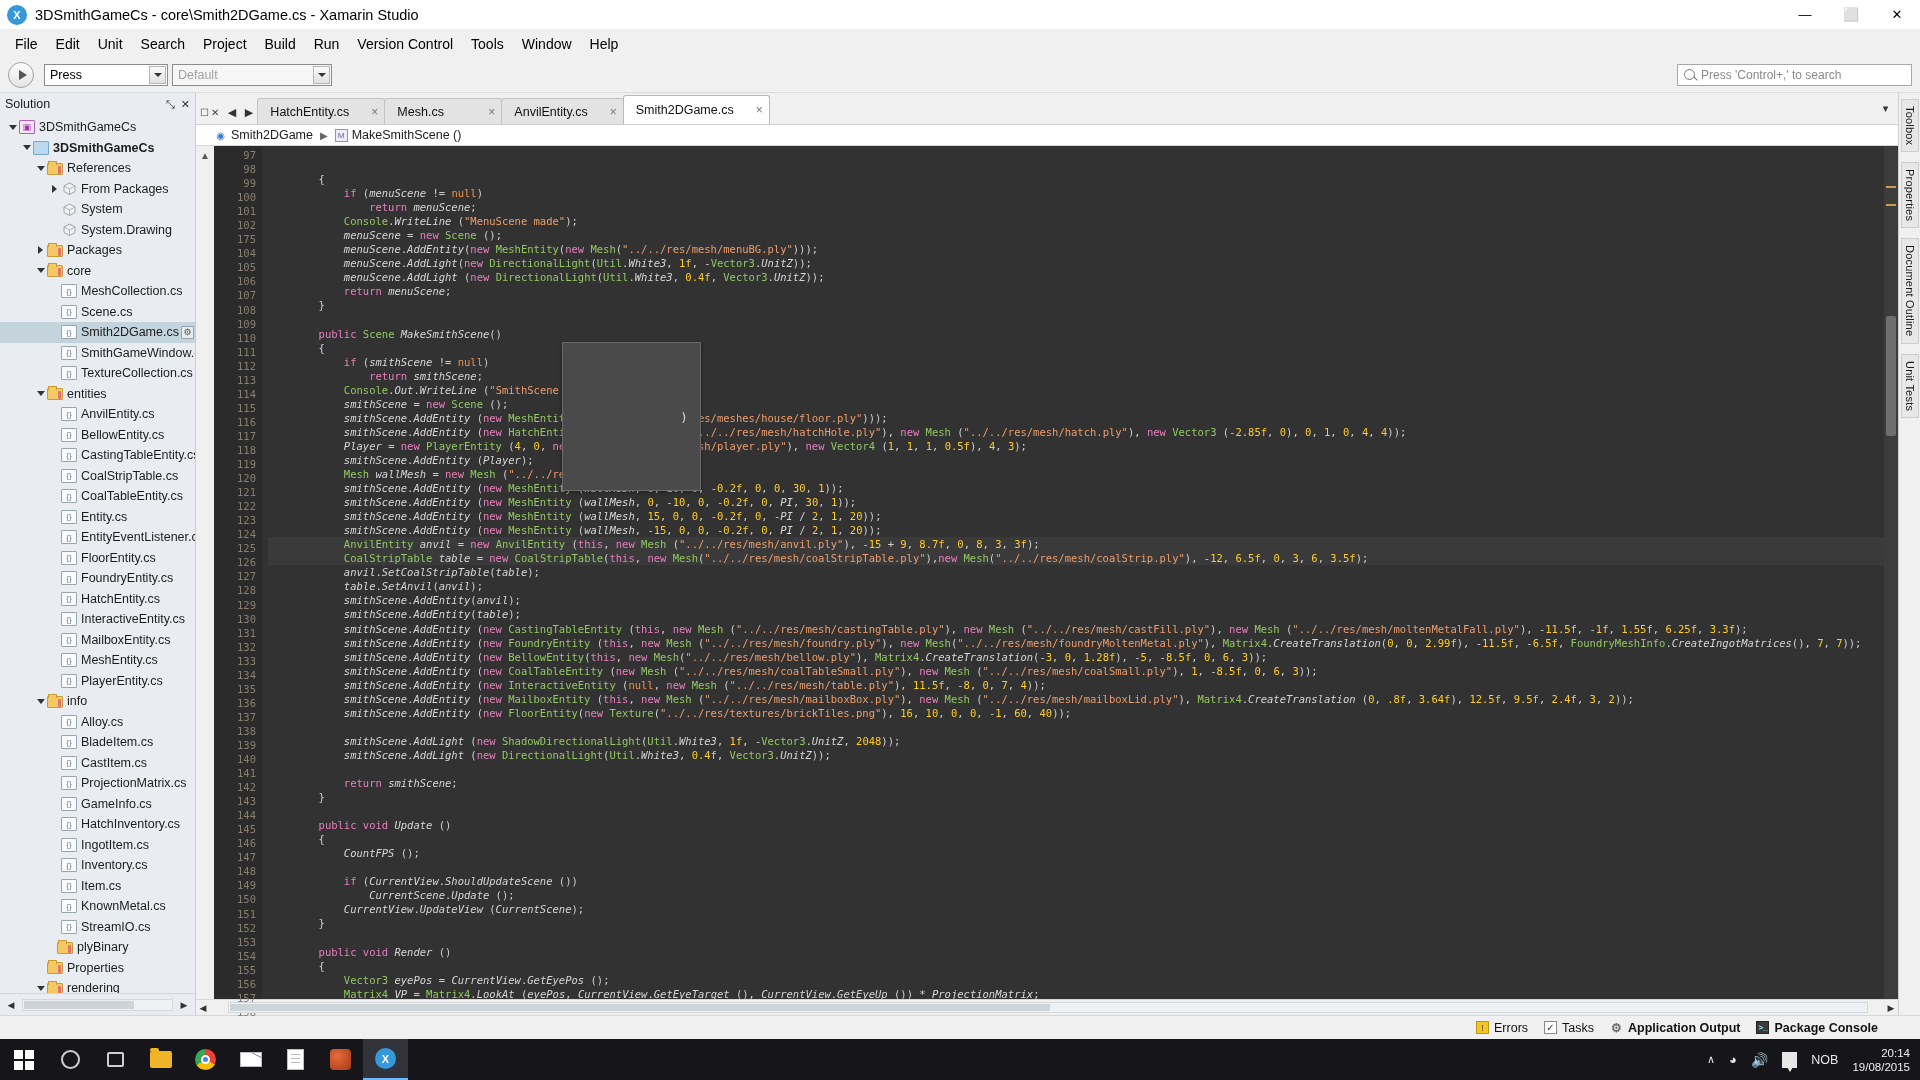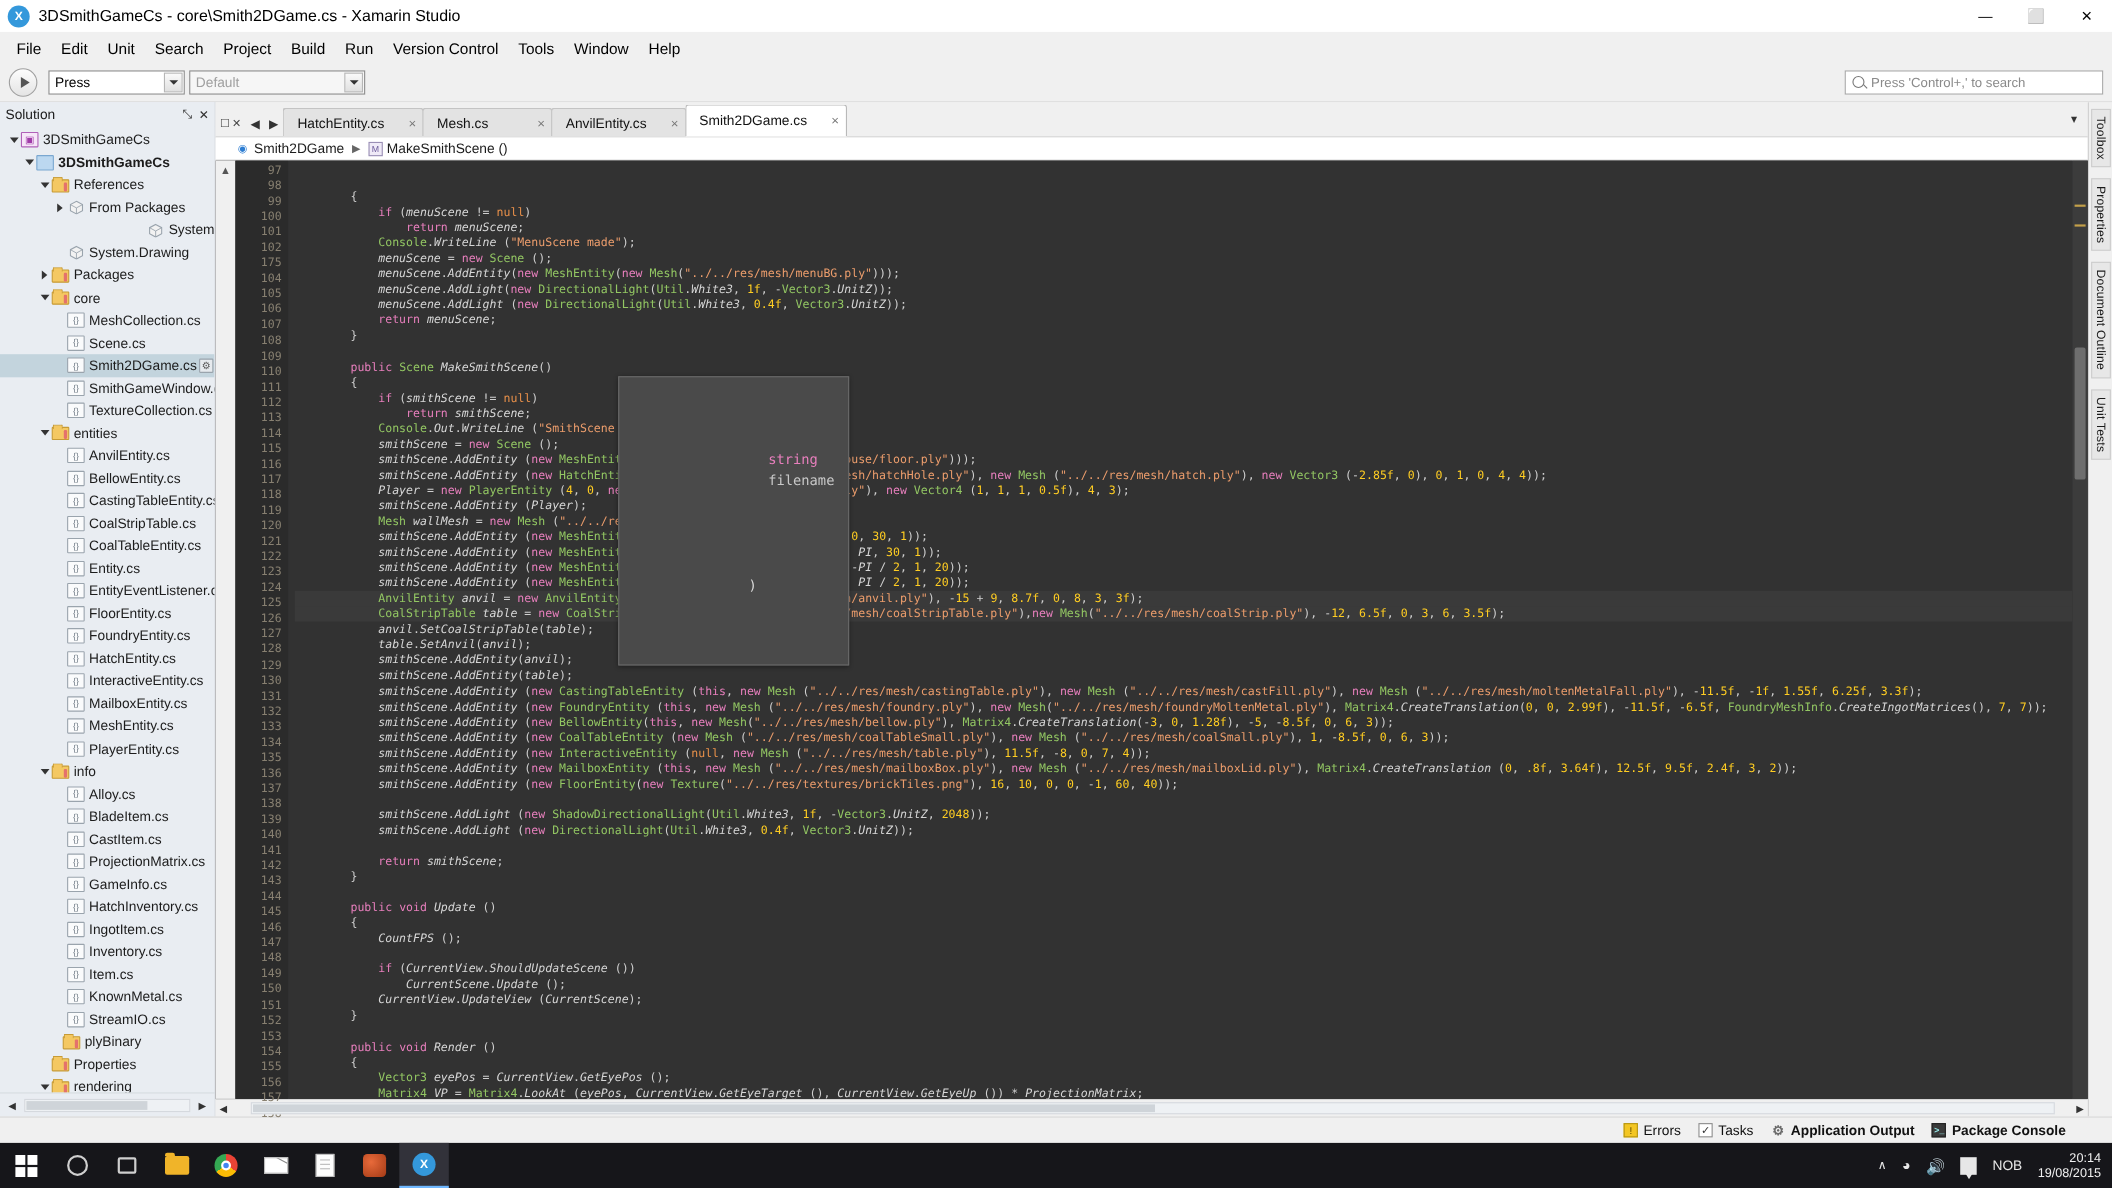--- a/index.html
+++ b/index.html
@@ -537,21 +537,21 @@
             </span>
             <span class="ico asm">
               <svg width="13" height="13" viewBox="0 0 13 13">
                 <polygon points="6.5,1 12,4 12,9.5 6.5,12.5 1,9.5 1,4" fill="#f2f2f2" stroke="#9aa4ad" stroke-width="1"></polygon>
                 <polyline points="1,4 6.5,7 12,4" fill="none" stroke="#9aa4ad" stroke-width="0.8"></polyline>
                 <line x1="6.5" y1="7" x2="6.5" y2="12.5" stroke="#9aa4ad" stroke-width="0.8"></line>
               </svg>
             </span>
             <span class="node-label">From Packages</span>
           </div>
-          <div class="node" style="padding-left: 48px; justify-content: flex-end;">
+          <div class="node" style="padding-left: 48px;">
             <span class="expander "></span>
             <span class="ico asm">
               <svg width="13" height="13" viewBox="0 0 13 13">
                 <polygon points="6.5,1 12,4 12,9.5 6.5,12.5 1,9.5 1,4" fill="#f2f2f2" stroke="#9aa4ad" stroke-width="1"></polygon>
                 <polyline points="1,4 6.5,7 12,4" fill="none" stroke="#9aa4ad" stroke-width="0.8"></polyline>
                 <line x1="6.5" y1="7" x2="6.5" y2="12.5" stroke="#9aa4ad" stroke-width="0.8"></line>
               </svg>
             </span>
             <span class="node-label">System</span>
           </div>
@@ -873,24 +873,20 @@
             <div>152</div>
             <div>153</div>
             <div>154</div>
             <div>155</div>
             <div>156</div>
             <div>157</div>
             <div>158</div>
           </div>
         <div class="codearea" id="codearea">
           <div class="line">        <span class="pun">{</span></div><div class="line">            <span class="kw">if</span> <span class="pun">(</span><span class="id">menuScene</span> <span class="pun">!=</span> <span class="nul">null</span><span class="pun">)</span></div><div class="line">                <span class="kw">return</span> <span class="id">menuScene</span><span class="pun">;</span></div><div class="line">            <span class="typ">Console</span><span class="pun">.</span><span class="mem">WriteLine</span> <span class="pun">(</span><span class="str">"MenuScene made"</span><span class="pun">);</span></div><div class="line">            <span class="id">menuScene</span> <span class="pun">=</span> <span class="kw">new</span> <span class="typ">Scene</span> <span class="pun">();</span></div><div class="line">            <span class="id">menuScene</span><span class="pun">.</span><span class="mem">AddEntity</span><span class="pun">(</span><span class="kw">new</span> <span class="typ">MeshEntity</span><span class="pun">(</span><span class="kw">new</span> <span class="typ">Mesh</span><span class="pun">(</span><span class="str">"../../res/mesh/menuBG.ply"</span><span class="pun">)));</span></div><div class="line">            <span class="id">menuScene</span><span class="pun">.</span><span class="mem">AddLight</span><span class="pun">(</span><span class="kw">new</span> <span class="typ">DirectionalLight</span><span class="pun">(</span><span class="typ">Util</span><span class="pun">.</span><span class="mem">White3</span><span class="pun">,</span> <span class="num">1f</span><span class="pun">,</span> <span class="pun">-</span><span class="typ">Vector3</span><span class="pun">.</span><span class="mem">UnitZ</span><span class="pun">));</span></div><div class="line">            <span class="id">menuScene</span><span class="pun">.</span><span class="mem">AddLight</span> <span class="pun">(</span><span class="kw">new</span> <span class="typ">DirectionalLight</span><span class="pun">(</span><span class="typ">Util</span><span class="pun">.</span><span class="mem">White3</span><span class="pun">,</span> <span class="num">0.4f</span><span class="pun">,</span> <span class="typ">Vector3</span><span class="pun">.</span><span class="mem">UnitZ</span><span class="pun">));</span></div><div class="line">            <span class="kw">return</span> <span class="id">menuScene</span><span class="pun">;</span></div><div class="line">        <span class="pun">}</span></div><div class="line">&nbsp;</div><div class="line">        <span class="kw">public</span> <span class="typ">Scene</span> <span class="id">MakeSmithScene</span><span class="pun">()</span></div><div class="line">        <span class="pun">{</span></div><div class="line">            <span class="kw">if</span> <span class="pun">(</span><span class="id">smithScene</span> <span class="pun">!=</span> <span class="nul">null</span><span class="pun">)</span></div><div class="line">                <span class="kw">return</span> <span class="id">smithScene</span><span class="pun">;</span></div><div class="line">            <span class="typ">Console</span><span class="pun">.</span><span class="mem">Out</span><span class="pun">.</span><span class="mem">WriteLine</span> <span class="pun">(</span><span class="str">"SmithScene made"</span><span class="pun">);</span></div><div class="line">            <span class="id">smithScene</span> <span class="pun">=</span> <span class="kw">new</span> <span class="typ">Scene</span> <span class="pun">();</span></div><div class="line">            <span class="id">smithScene</span><span class="pun">.</span><span class="mem">AddEntity</span> <span class="pun">(</span><span class="kw">new</span> <span class="typ">MeshEntity</span> <span class="pun">(</span><span class="kw">new</span> <span class="typ">Mesh</span> <span class="pun">(</span><span class="str">"../../res/meshes/house/floor.ply"</span><span class="pun">)));</span></div><div class="line">            <span class="id">smithScene</span><span class="pun">.</span><span class="mem">AddEntity</span> <span class="pun">(</span><span class="kw">new</span> <span class="typ">HatchEntity</span> <span class="pun">(</span><span class="kw">this</span><span class="pun">,</span> <span class="kw">new</span> <span class="typ">Mesh</span> <span class="pun">(</span><span class="str">"../../res/mesh/hatchHole.ply"</span><span class="pun">),</span> <span class="kw">new</span> <span class="typ">Mesh</span> <span class="pun">(</span><span class="str">"../../res/mesh/hatch.ply"</span><span class="pun">),</span> <span class="kw">new</span> <span class="typ">Vector3</span> <span class="pun">(-</span><span class="num">2.85f</span><span class="pun">,</span> <span class="num">0</span><span class="pun">),</span> <span class="num">0</span><span class="pun">,</span> <span class="num">1</span><span class="pun">,</span> <span class="num">0</span><span class="pun">,</span> <span class="num">4</span><span class="pun">,</span> <span class="num">4</span><span class="pun">));</span></div><div class="line">            <span class="id">Player</span> <span class="pun">=</span> <span class="kw">new</span> <span class="typ">PlayerEntity</span> <span class="pun">(</span><span class="num">4</span><span class="pun">,</span> <span class="num">0</span><span class="pun">,</span> <span class="kw">new</span> <span class="typ">Mesh</span> <span class="pun">(</span><span class="str">"../../res/mesh/player.ply"</span><span class="pun">),</span> <span class="kw">new</span> <span class="typ">Vector4</span> <span class="pun">(</span><span class="num">1</span><span class="pun">,</span> <span class="num">1</span><span class="pun">,</span> <span class="num">1</span><span class="pun">,</span> <span class="num">0.5f</span><span class="pun">),</span> <span class="num">4</span><span class="pun">,</span> <span class="num">3</span><span class="pun">);</span></div><div class="line">            <span class="id">smithScene</span><span class="pun">.</span><span class="mem">AddEntity</span> <span class="pun">(</span><span class="id">Player</span><span class="pun">);</span></div><div class="line">            <span class="typ">Mesh</span> <span class="id">wallMesh</span> <span class="pun">=</span> <span class="kw">new</span> <span class="typ">Mesh</span> <span class="pun">(</span><span class="str">"../../res/mesh/wall.ply"</span><span class="pun">);</span></div><div class="line">            <span class="id">smithScene</span><span class="pun">.</span><span class="mem">AddEntity</span> <span class="pun">(</span><span class="kw">new</span> <span class="typ">MeshEntity</span> <span class="pun">(</span><span class="id">wallMesh</span><span class="pun">,</span> <span class="num">0</span><span class="pun">,</span> <span class="num">10</span><span class="pun">,</span> <span class="num">0</span><span class="pun">,</span> <span class="pun">-</span><span class="num">0.2f</span><span class="pun">,</span> <span class="num">0</span><span class="pun">,</span> <span class="num">0</span><span class="pun">,</span> <span class="num">30</span><span class="pun">,</span> <span class="num">1</span><span class="pun">));</span></div><div class="line">            <span class="id">smithScene</span><span class="pun">.</span><span class="mem">AddEntity</span> <span class="pun">(</span><span class="kw">new</span> <span class="typ">MeshEntity</span> <span class="pun">(</span><span class="id">wallMesh</span><span class="pun">,</span> <span class="num">0</span><span class="pun">,</span> <span class="pun">-</span><span class="num">10</span><span class="pun">,</span> <span class="num">0</span><span class="pun">,</span> <span class="pun">-</span><span class="num">0.2f</span><span class="pun">,</span> <span class="num">0</span><span class="pun">,</span> <span class="id">PI</span><span class="pun">,</span> <span class="num">30</span><span class="pun">,</span> <span class="num">1</span><span class="pun">));</span></div><div class="line">            <span class="id">smithScene</span><span class="pun">.</span><span class="mem">AddEntity</span> <span class="pun">(</span><span class="kw">new</span> <span class="typ">MeshEntity</span> <span class="pun">(</span><span class="id">wallMesh</span><span class="pun">,</span> <span class="num">15</span><span class="pun">,</span> <span class="num">0</span><span class="pun">,</span> <span class="num">0</span><span class="pun">,</span> <span class="pun">-</span><span class="num">0.2f</span><span class="pun">,</span> <span class="num">0</span><span class="pun">,</span> <span class="pun">-</span><span class="id">PI</span> <span class="pun">/</span> <span class="num">2</span><span class="pun">,</span> <span class="num">1</span><span class="pun">,</span> <span class="num">20</span><span class="pun">));</span></div><div class="line">            <span class="id">smithScene</span><span class="pun">.</span><span class="mem">AddEntity</span> <span class="pun">(</span><span class="kw">new</span> <span class="typ">MeshEntity</span> <span class="pun">(</span><span class="id">wallMesh</span><span class="pun">,</span> <span class="pun">-</span><span class="num">15</span><span class="pun">,</span> <span class="num">0</span><span class="pun">,</span> <span class="num">0</span><span class="pun">,</span> <span class="pun">-</span><span class="num">0.2f</span><span class="pun">,</span> <span class="num">0</span><span class="pun">,</span> <span class="id">PI</span> <span class="pun">/</span> <span class="num">2</span><span class="pun">,</span> <span class="num">1</span><span class="pun">,</span> <span class="num">20</span><span class="pun">));</span></div><div class="line cur">            <span class="typ">AnvilEntity</span> <span class="id">anvil</span> <span class="pun">=</span> <span class="kw">new</span> <span class="typ">AnvilEntity</span> <span class="pun">(</span><span class="kw">this</span><span class="pun">,</span> <span class="kw">new</span> <span class="typ">Mesh</span> <span class="pun">(</span><span class="str">"../../res/mesh/anvil.ply"</span><span class="pun">),</span> <span class="pun">-</span><span class="num">15</span> <span class="pun">+</span> <span class="num">9</span><span class="pun">,</span> <span class="num">8.7f</span><span class="pun">,</span> <span class="num">0</span><span class="pun">,</span> <span class="num">8</span><span class="pun">,</span> <span class="num">3</span><span class="pun">,</span> <span class="num">3f</span><span class="pun">);</span></div><div class="line cur">            <span class="typ">CoalStripTable</span> <span class="id">table</span> <span class="pun">=</span> <span class="kw">new</span> <span class="typ">CoalStripTable</span><span class="pun">(</span><span class="kw">this</span><span class="pun">,</span> <span class="kw">new</span> <span class="typ">Mesh</span><span class="pun">(</span><span class="str">"../../res/mesh/coalStripTable.ply"</span><span class="pun">),</span><span class="kw">new</span> <span class="typ">Mesh</span><span class="pun">(</span><span class="str">"../../res/mesh/coalStrip.ply"</span><span class="pun">),</span> <span class="pun">-</span><span class="num">12</span><span class="pun">,</span> <span class="num">6.5f</span><span class="pun">,</span> <span class="num">0</span><span class="pun">,</span> <span class="num">3</span><span class="pun">,</span> <span class="num">6</span><span class="pun">,</span> <span class="num">3.5f</span><span class="pun">);</span></div><div class="line">            <span class="id">anvil</span><span class="pun">.</span><span class="mem">SetCoalStripTable</span><span class="pun">(</span><span class="id">table</span><span class="pun">);</span></div><div class="line">            <span class="id">table</span><span class="pun">.</span><span class="mem">SetAnvil</span><span class="pun">(</span><span class="id">anvil</span><span class="pun">);</span></div><div class="line">            <span class="id">smithScene</span><span class="pun">.</span><span class="mem">AddEntity</span><span class="pun">(</span><span class="id">anvil</span><span class="pun">);</span></div><div class="line">            <span class="id">smithScene</span><span class="pun">.</span><span class="mem">AddEntity</span><span class="pun">(</span><span class="id">table</span><span class="pun">);</span></div><div class="line">            <span class="id">smithScene</span><span class="pun">.</span><span class="mem">AddEntity</span> <span class="pun">(</span><span class="kw">new</span> <span class="typ">CastingTableEntity</span> <span class="pun">(</span><span class="kw">this</span><span class="pun">,</span> <span class="kw">new</span> <span class="typ">Mesh</span> <span class="pun">(</span><span class="str">"../../res/mesh/castingTable.ply"</span><span class="pun">),</span> <span class="kw">new</span> <span class="typ">Mesh</span> <span class="pun">(</span><span class="str">"../../res/mesh/castFill.ply"</span><span class="pun">),</span> <span class="kw">new</span> <span class="typ">Mesh</span> <span class="pun">(</span><span class="str">"../../res/mesh/moltenMetalFall.ply"</span><span class="pun">),</span> <span class="pun">-</span><span class="num">11.5f</span><span class="pun">,</span> <span class="pun">-</span><span class="num">1f</span><span class="pun">,</span> <span class="num">1.55f</span><span class="pun">,</span> <span class="num">6.25f</span><span class="pun">,</span> <span class="num">3.3f</span><span class="pun">);</span></div><div class="line">            <span class="id">smithScene</span><span class="pun">.</span><span class="mem">AddEntity</span> <span class="pun">(</span><span class="kw">new</span> <span class="typ">FoundryEntity</span> <span class="pun">(</span><span class="kw">this</span><span class="pun">,</span> <span class="kw">new</span> <span class="typ">Mesh</span> <span class="pun">(</span><span class="str">"../../res/mesh/foundry.ply"</span><span class="pun">),</span> <span class="kw">new</span> <span class="typ">Mesh</span><span class="pun">(</span><span class="str">"../../res/mesh/foundryMoltenMetal.ply"</span><span class="pun">),</span> <span class="typ">Matrix4</span><span class="pun">.</span><span class="mem">CreateTranslation</span><span class="pun">(</span><span class="num">0</span><span class="pun">,</span> <span class="num">0</span><span class="pun">,</span> <span class="num">2.99f</span><span class="pun">),</span> <span class="pun">-</span><span class="num">11.5f</span><span class="pun">,</span> <span class="pun">-</span><span class="num">6.5f</span><span class="pun">,</span> <span class="typ">FoundryMeshInfo</span><span class="pun">.</span><span class="mem">CreateIngotMatrices</span><span class="pun">(),</span> <span class="num">7</span><span class="pun">,</span> <span class="num">7</span><span class="pun">));</span></div><div class="line">            <span class="id">smithScene</span><span class="pun">.</span><span class="mem">AddEntity</span> <span class="pun">(</span><span class="kw">new</span> <span class="typ">BellowEntity</span><span class="pun">(</span><span class="kw">this</span><span class="pun">,</span> <span class="kw">new</span> <span class="typ">Mesh</span><span class="pun">(</span><span class="str">"../../res/mesh/bellow.ply"</span><span class="pun">),</span> <span class="typ">Matrix4</span><span class="pun">.</span><span class="mem">CreateTranslation</span><span class="pun">(-</span><span class="num">3</span><span class="pun">,</span> <span class="num">0</span><span class="pun">,</span> <span class="num">1.28f</span><span class="pun">),</span> <span class="pun">-</span><span class="num">5</span><span class="pun">,</span> <span class="pun">-</span><span class="num">8.5f</span><span class="pun">,</span> <span class="num">0</span><span class="pun">,</span> <span class="num">6</span><span class="pun">,</span> <span class="num">3</span><span class="pun">));</span></div><div class="line">            <span class="id">smithScene</span><span class="pun">.</span><span class="mem">AddEntity</span> <span class="pun">(</span><span class="kw">new</span> <span class="typ">CoalTableEntity</span> <span class="pun">(</span><span class="kw">new</span> <span class="typ">Mesh</span> <span class="pun">(</span><span class="str">"../../res/mesh/coalTableSmall.ply"</span><span class="pun">),</span> <span class="kw">new</span> <span class="typ">Mesh</span> <span class="pun">(</span><span class="str">"../../res/mesh/coalSmall.ply"</span><span class="pun">),</span> <span class="num">1</span><span class="pun">,</span> <span class="pun">-</span><span class="num">8.5f</span><span class="pun">,</span> <span class="num">0</span><span class="pun">,</span> <span class="num">6</span><span class="pun">,</span> <span class="num">3</span><span class="pun">));</span></div><div class="line">            <span class="id">smithScene</span><span class="pun">.</span><span class="mem">AddEntity</span> <span class="pun">(</span><span class="kw">new</span> <span class="typ">InteractiveEntity</span> <span class="pun">(</span><span class="nul">null</span><span class="pun">,</span> <span class="kw">new</span> <span class="typ">Mesh</span> <span class="pun">(</span><span class="str">"../../res/mesh/table.ply"</span><span class="pun">),</span> <span class="num">11.5f</span><span class="pun">,</span> <span class="pun">-</span><span class="num">8</span><span class="pun">,</span> <span class="num">0</span><span class="pun">,</span> <span class="num">7</span><span class="pun">,</span> <span class="num">4</span><span class="pun">));</span></div><div class="line">            <span class="id">smithScene</span><span class="pun">.</span><span class="mem">AddEntity</span> <span class="pun">(</span><span class="kw">new</span> <span class="typ">MailboxEntity</span> <span class="pun">(</span><span class="kw">this</span><span class="pun">,</span> <span class="kw">new</span> <span class="typ">Mesh</span> <span class="pun">(</span><span class="str">"../../res/mesh/mailboxBox.ply"</span><span class="pun">),</span> <span class="kw">new</span> <span class="typ">Mesh</span> <span class="pun">(</span><span class="str">"../../res/mesh/mailboxLid.ply"</span><span class="pun">),</span> <span class="typ">Matrix4</span><span class="pun">.</span><span class="mem">CreateTranslation</span> <span class="pun">(</span><span class="num">0</span><span class="pun">,</span> <span class="num">.8f</span><span class="pun">,</span> <span class="num">3.64f</span><span class="pun">),</span> <span class="num">12.5f</span><span class="pun">,</span> <span class="num">9.5f</span><span class="pun">,</span> <span class="num">2.4f</span><span class="pun">,</span> <span class="num">3</span><span class="pun">,</span> <span class="num">2</span><span class="pun">));</span></div><div class="line">            <span class="id">smithScene</span><span class="pun">.</span><span class="mem">AddEntity</span> <span class="pun">(</span><span class="kw">new</span> <span class="typ">FloorEntity</span><span class="pun">(</span><span class="kw">new</span> <span class="typ">Texture</span><span class="pun">(</span><span class="str">"../../res/textures/brickTiles.png"</span><span class="pun">),</span> <span class="num">16</span><span class="pun">,</span> <span class="num">10</span><span class="pun">,</span> <span class="num">0</span><span class="pun">,</span> <span class="num">0</span><span class="pun">,</span> <span class="pun">-</span><span class="num">1</span><span class="pun">,</span> <span class="num">60</span><span class="pun">,</span> <span class="num">40</span><span class="pun">));</span></div><div class="line">&nbsp;</div><div class="line">            <span class="id">smithScene</span><span class="pun">.</span><span class="mem">AddLight</span> <span class="pun">(</span><span class="kw">new</span> <span class="typ">ShadowDirectionalLight</span><span class="pun">(</span><span class="typ">Util</span><span class="pun">.</span><span class="mem">White3</span><span class="pun">,</span> <span class="num">1f</span><span class="pun">,</span> <span class="pun">-</span><span class="typ">Vector3</span><span class="pun">.</span><span class="mem">UnitZ</span><span class="pun">,</span> <span class="num">2048</span><span class="pun">));</span></div><div class="line">            <span class="id">smithScene</span><span class="pun">.</span><span class="mem">AddLight</span> <span class="pun">(</span><span class="kw">new</span> <span class="typ">DirectionalLight</span><span class="pun">(</span><span class="typ">Util</span><span class="pun">.</span><span class="mem">White3</span><span class="pun">,</span> <span class="num">0.4f</span><span class="pun">,</span> <span class="typ">Vector3</span><span class="pun">.</span><span class="mem">UnitZ</span><span class="pun">));</span></div><div class="line">&nbsp;</div><div class="line">            <span class="kw">return</span> <span class="id">smithScene</span><span class="pun">;</span></div><div class="line">        <span class="pun">}</span></div><div class="line">&nbsp;</div><div class="line">        <span class="kw">public</span> <span class="kw">void</span> <span class="id">Update</span> <span class="pun">()</span></div><div class="line">        <span class="pun">{</span></div><div class="line">            <span class="id">CountFPS</span> <span class="pun">();</span></div><div class="line">&nbsp;</div><div class="line">            <span class="kw">if</span> <span class="pun">(</span><span class="id">CurrentView</span><span class="pun">.</span><span class="mem">ShouldUpdateScene</span> <span class="pun">())</span></div><div class="line">                <span class="id">CurrentScene</span><span class="pun">.</span><span class="mem">Update</span> <span class="pun">();</span></div><div class="line">            <span class="id">CurrentView</span><span class="pun">.</span><span class="mem">UpdateView</span> <span class="pun">(</span><span class="id">CurrentScene</span><span class="pun">);</span></div><div class="line">        <span class="pun">}</span></div><div class="line">&nbsp;</div><div class="line">        <span class="kw">public</span> <span class="kw">void</span> <span class="id">Render</span> <span class="pun">()</span></div><div class="line">        <span class="pun">{</span></div><div class="line">            <span class="typ">Vector3</span> <span class="id">eyePos</span> <span class="pun">=</span> <span class="id">CurrentView</span><span class="pun">.</span><span class="mem">GetEyePos</span> <span class="pun">();</span></div><div class="line">            <span class="typ">Matrix4</span> <span class="id">VP</span> <span class="pun">=</span> <span class="typ">Matrix4</span><span class="pun">.</span><span class="mem">LookAt</span> <span class="pun">(</span><span class="id">eyePos</span><span class="pun">,</span> <span class="id">CurrentView</span><span class="pun">.</span><span class="mem">GetEyeTarget</span> <span class="pun">(),</span> <span class="id">CurrentView</span><span class="pun">.</span><span class="mem">GetEyeUp</span> <span class="pun">())</span> <span class="pun">*</span> <span class="id">ProjectionMatrix</span><span class="pun">;</span></div><div class="tooltip" style="left:300px; top:196px;">
-            <div style="padding-left:18px">
-              <span class="tk">string</span>
-              <span class="tt">filename</span>
-            </div>
             <div>
               <span class="tp">)</span>
             </div>
           </div>
         </div>
         <div class="vscroll">
           <div class="mark" style="top:40px"></div>
           <div class="mark" style="top:58px"></div>
           <div class="thumb"></div>
         </div>

